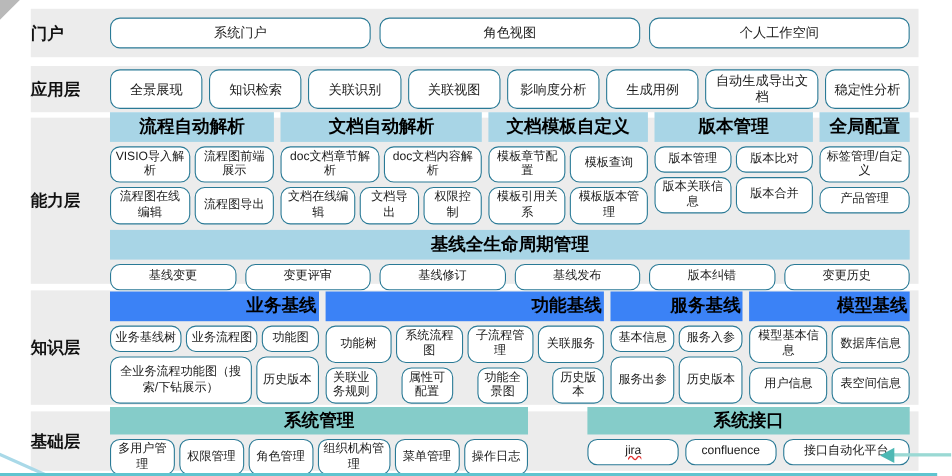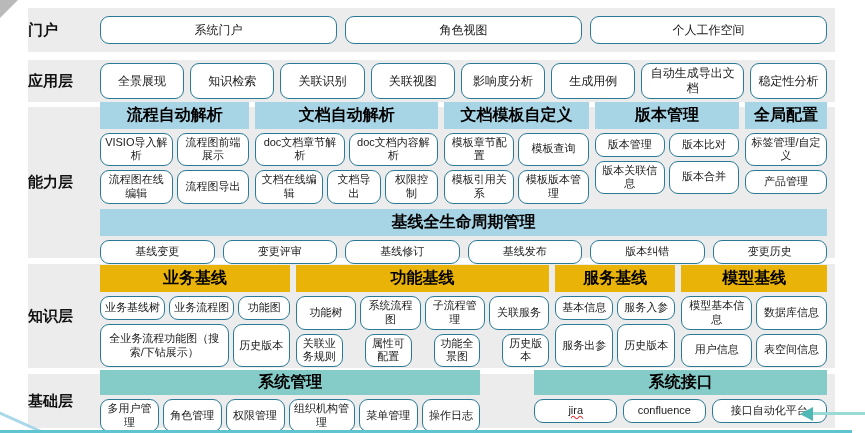--- a/index.html
+++ b/index.html
@@ -14,21 +14,21 @@
   .gap4{gap:4px;} .gap6{gap:6px;} .gap8{gap:8px;}
 
   .btn{flex:1;display:flex;align-items:center;justify-content:center;text-align:center;
        background:#ffffff;border:1.6px solid #2a7a96;border-radius:9px;
        font-size:11px;line-height:1.25;min-height:24px;padding:2px 4px;box-sizing:border-box;}
   .btn.big{font-size:12px;min-height:28px;}
 
   .group{display:flex;flex-direction:column;gap:4px;min-width:0;}
   .ghdr{font-weight:bold;font-size:16px;text-align:center;padding:3px 2px;color:#000;}
   .hdr-cap{background:#a8d5e6;}
-  .hdr-kn{background:#eab308;}
+  .hdr-kn{background:#3b82f6;text-align:right;}
   .hdr-fnd{background:#85ccc9;}
   .baseline-hdr{margin-top:5px;}
   .mt4{margin-top:4px;}
 
   .squiggle{text-decoration-line:underline;text-decoration-style:wavy;text-decoration-color:#e03131;}
 
   
   .corner-tri{position:absolute;top:0;left:0;width:0;height:0;
               border-top:18px solid #b9b9b9;border-right:18px solid transparent;}
   .bl-diag{position:absolute;left:-8px;bottom:10px;width:58px;height:2.5px;background:#a9d9e8;
@@ -196,22 +196,22 @@
     </div>
   </div>
 
   <div class="band" style="top:374px;height:54px;">
     <div class="band-label">基础层</div>
     <div class="content row" style="gap:54px;">
       <div class="group" style="flex:1.3;">
         <div class="ghdr hdr-fnd" style="padding:2px 0;">系统管理</div>
         <div class="row gap4">
           <div class="btn">多用户管理</div>
+          <div class="btn">权限管理</div>
           <div class="btn">角色管理</div>
-          <div class="btn">权限管理</div>
           <div class="btn" style="flex:1.15;">组织机构管理</div>
           <div class="btn">菜单管理</div>
           <div class="btn">操作日志</div>
         </div>
       </div>
       <div class="group" style="flex:1;">
         <div class="ghdr hdr-fnd" style="padding:2px 0;">系统接口</div>
         <div class="row gap6">
           <div class="btn">
               <span class="squiggle">jira</span>

